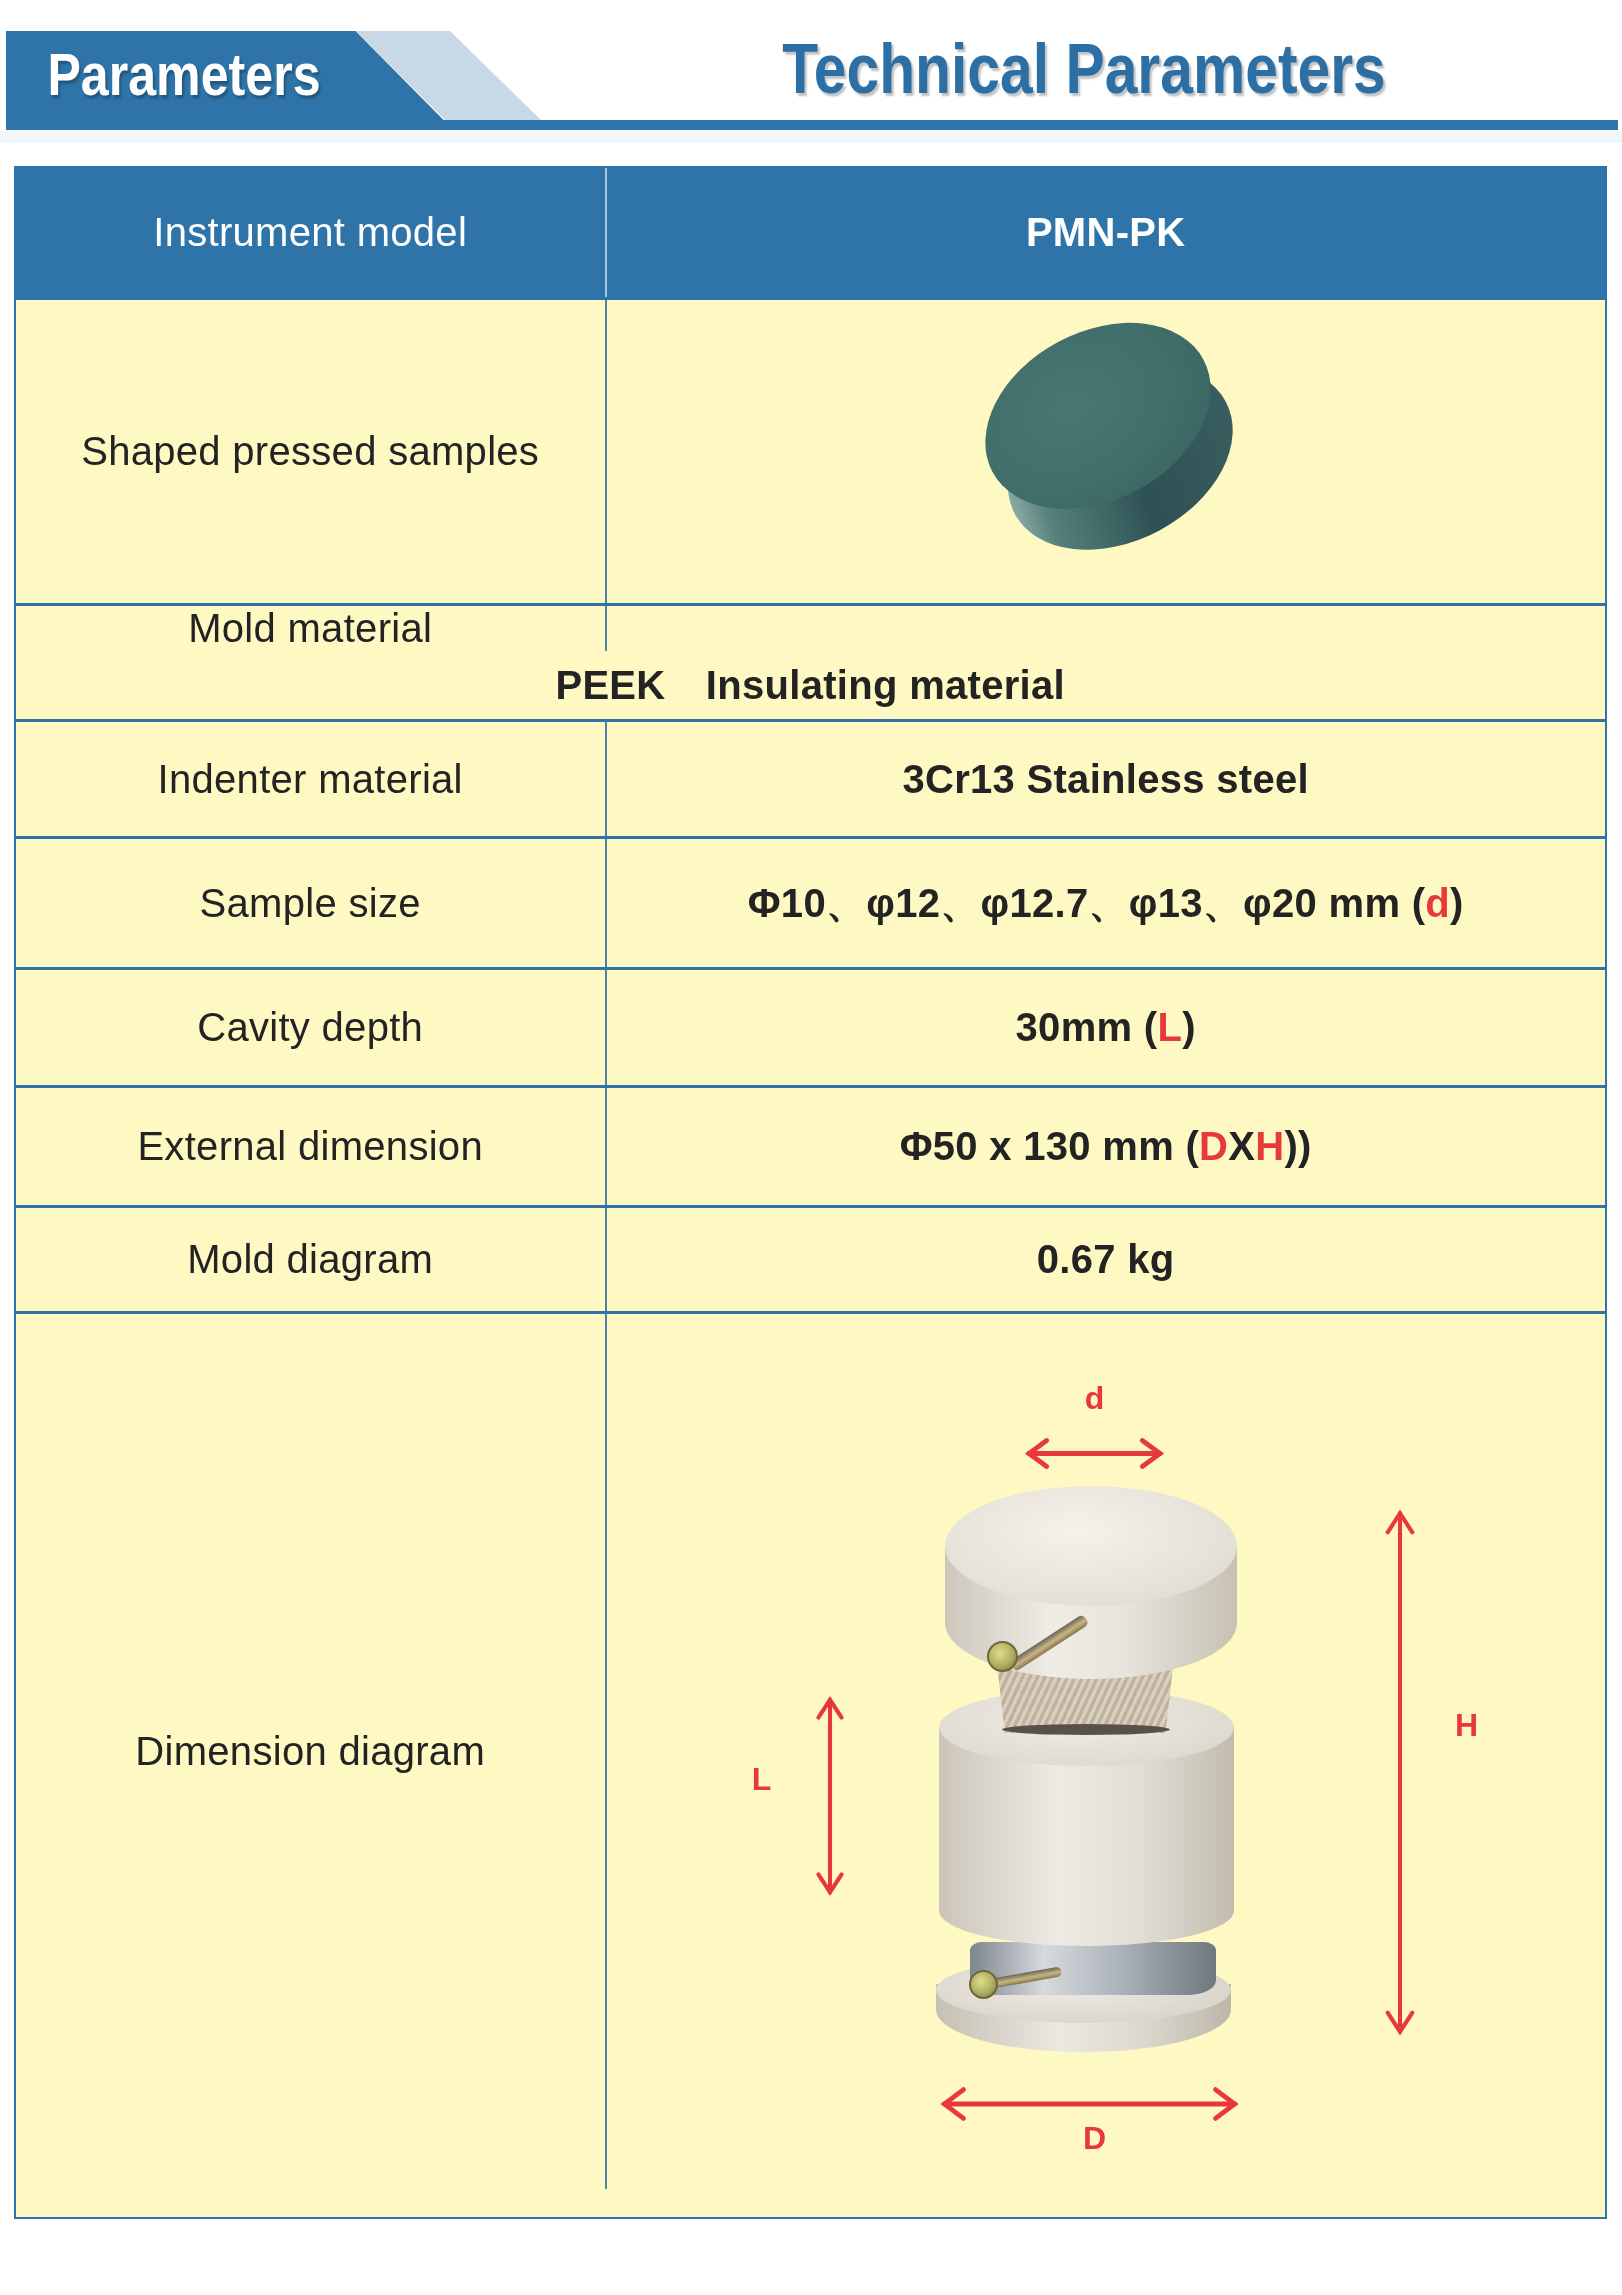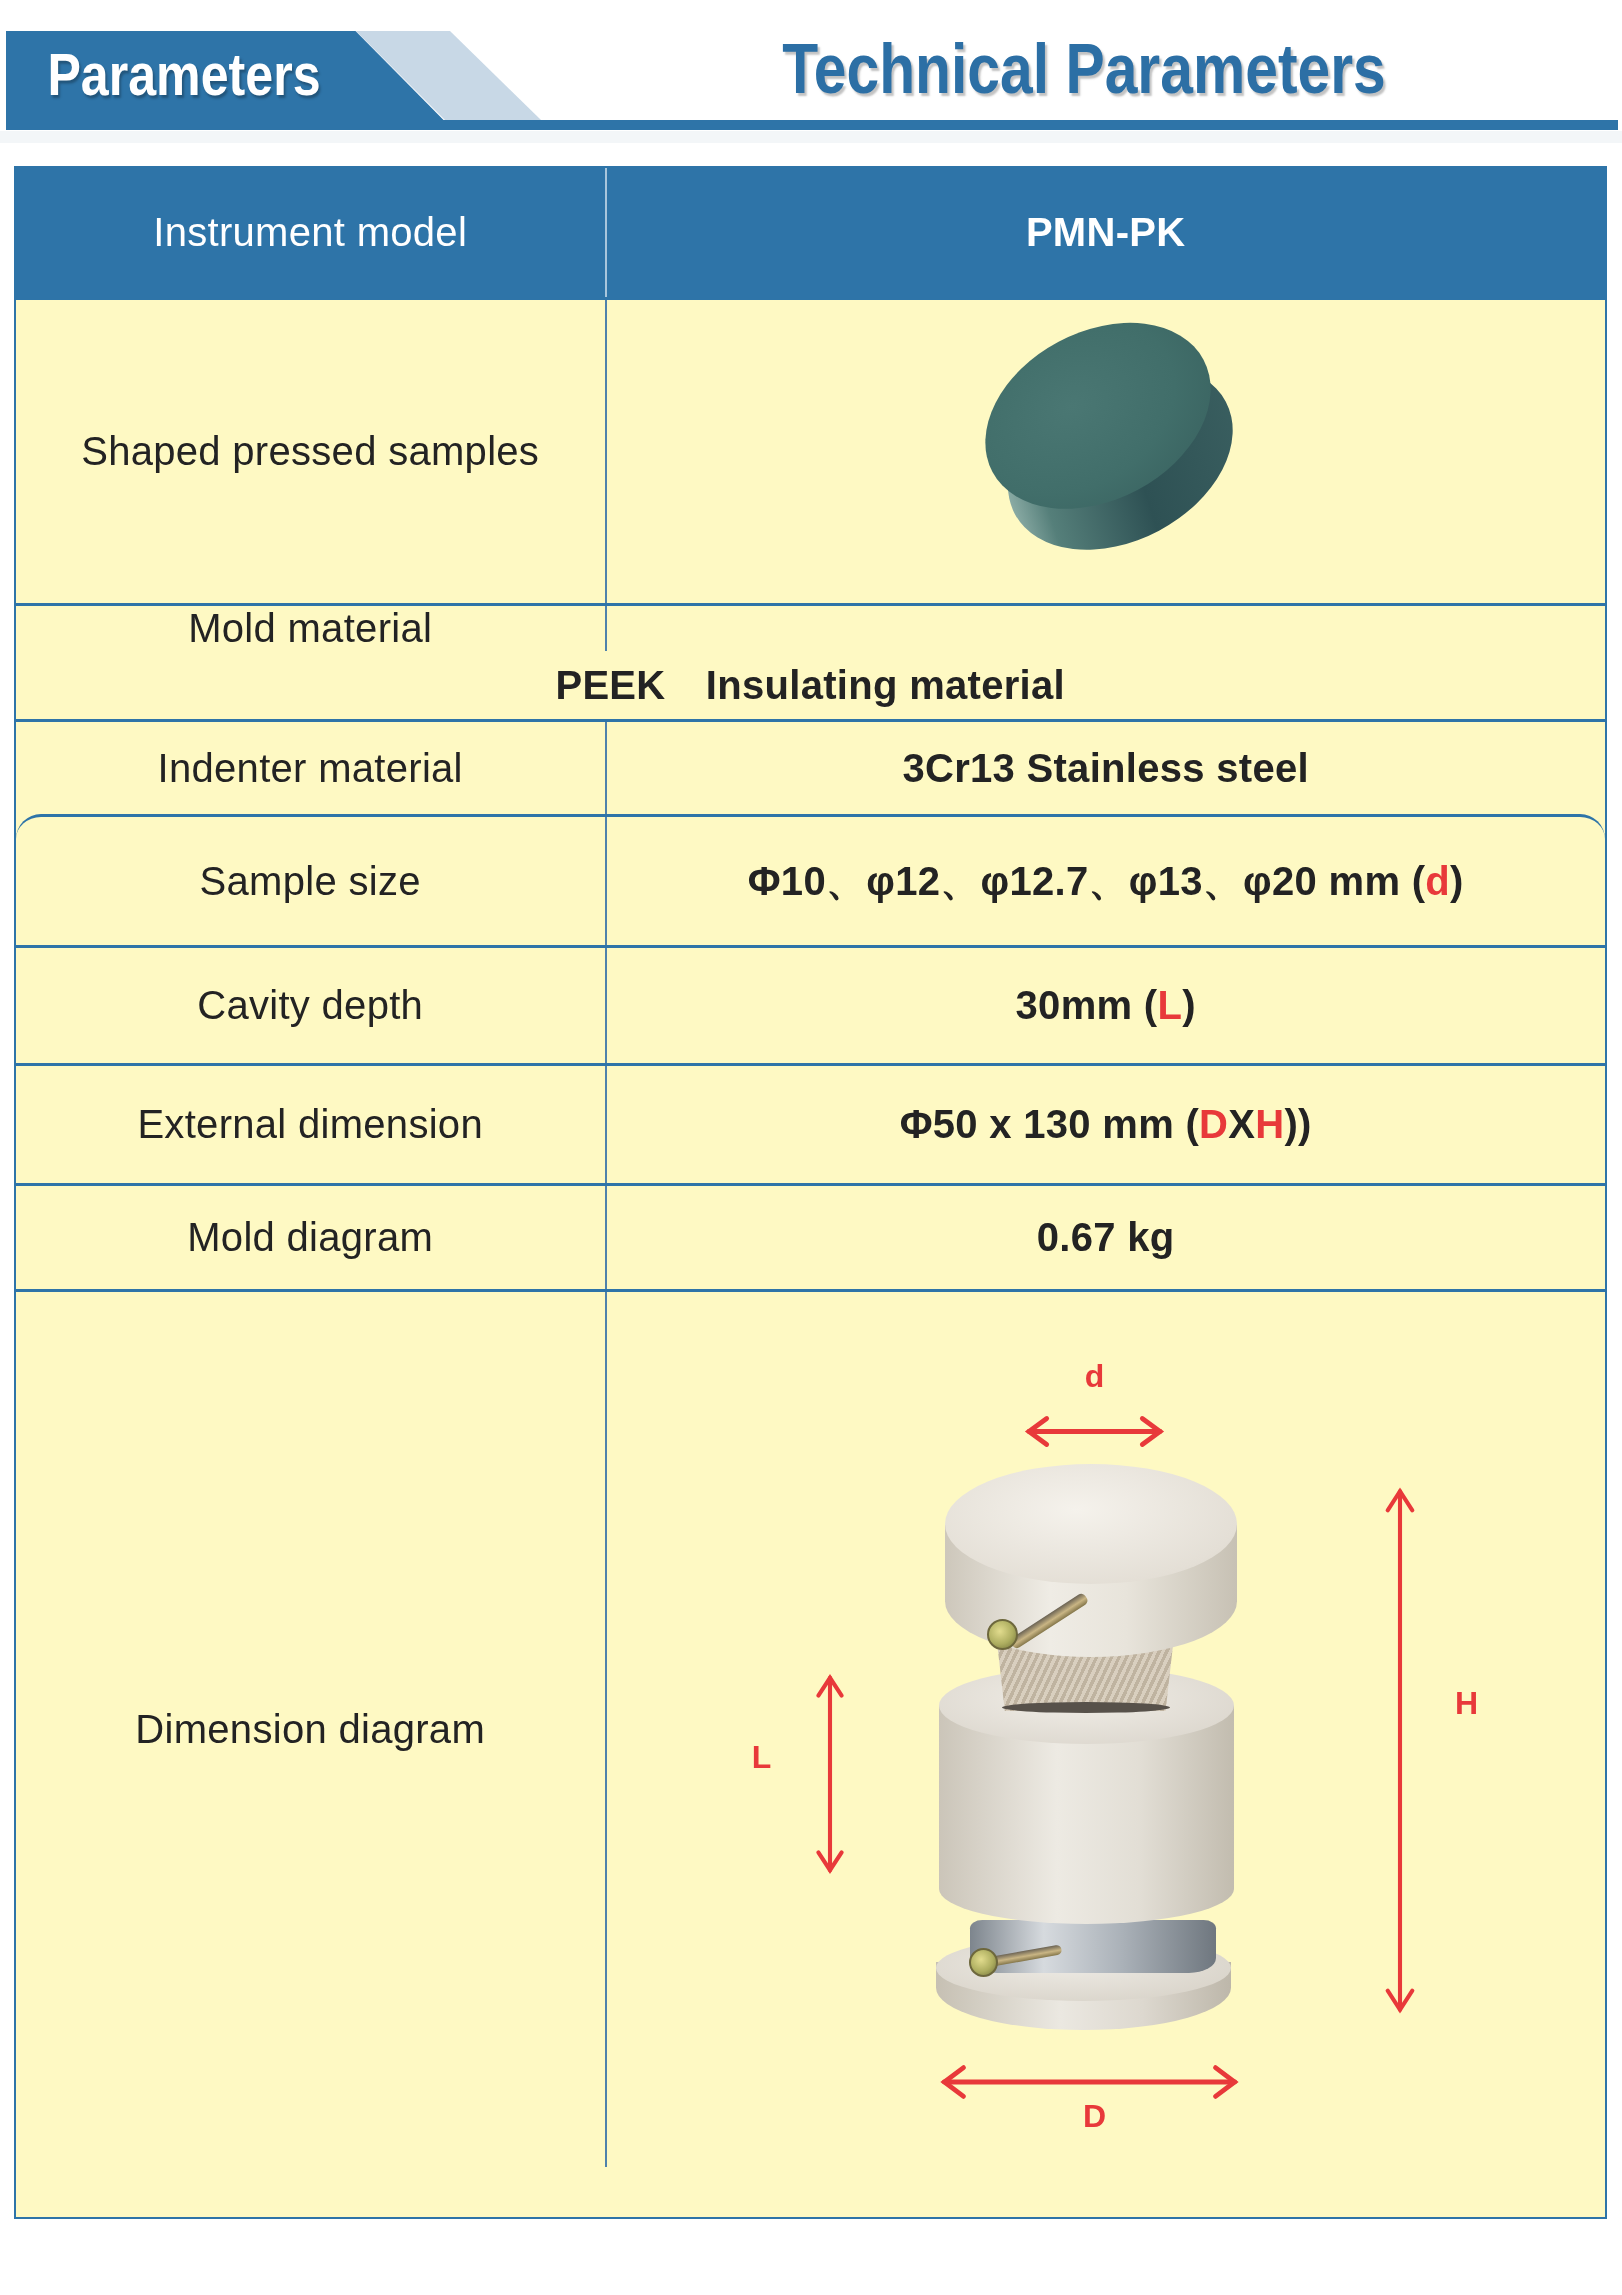--- a/index.html
+++ b/index.html
@@ -26,22 +26,22 @@
   .trow{display:flex;width:100%;box-sizing:border-box;}
   .trow + .trow{border-top:3.4px solid #2e74a8;}
   .cell{display:flex;align-items:center;justify-content:center;box-sizing:border-box;
         font-size:40px;letter-spacing:0.3px;}
   .cell.lab{width:591px;border-right:2.1px solid #4f82ab;flex:none;}
   .cell.val{flex:1;position:relative;font-weight:bold;}
   .r1{height:129px;background:#2e74a8;color:#ffffff;}
   .r1 .cell.lab{border-right-color:#a9c6dc;}
   .r2{height:306px;}
   .r3{height:116px;flex-direction:column;}
-  .r4{height:95px;}
-  .r5{height:131px;border-radius:25px;}
+  .r4{height:117px;}
+  .r5{height:131px;}
   .r6{height:118px;}
   .r7{height:120px;}
   .r8{height:106px;}
   .r9{height:878px;}
   .red{color:#e8393a;}
 
   
   .disc{position:absolute;left:383px;top:29px;width:239px;height:217px;transform:rotate(-28deg);}
   .disc .side{position:absolute;left:0;top:49px;width:239px;height:165px;border-radius:50%;
               background:linear-gradient(100deg,#9fbcb5 0%,#557f7a 18%,#2e5154 55%,#3a5f60 100%);}

